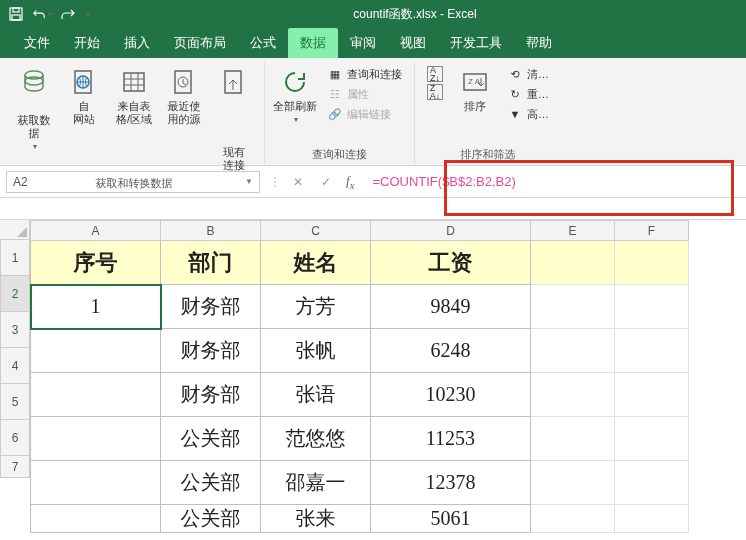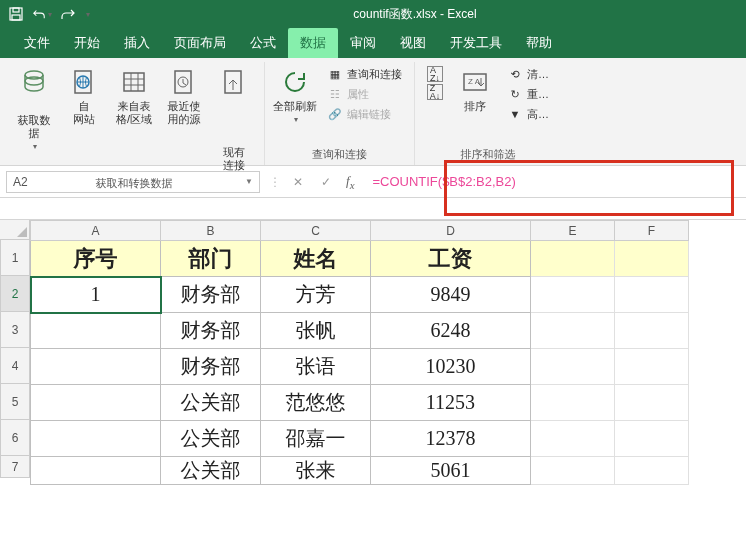--- a/index.html
+++ b/index.html
@@ -85,21 +85,21 @@
   .highlight-fx { position:absolute; border:3px solid #d7301f; pointer-events:none; }
   
   .sheet{ position:relative; }
   .corner{ position:absolute; left:0; top:0; width:30px; height:20px; background:#f3f3f3; border-right:1px solid #ccc; border-bottom:1px solid #ccc;}
   .corner::after{content:"";position:absolute;right:2px;bottom:2px;width:0;height:0;border-left:10px solid transparent;border-bottom:10px solid #bdbdbd;}
   table.grid{ border-collapse:collapse; margin-left:30px; }
   .colhdr th{ background:#f3f3f3; border:1px solid #ccc; font-weight:normal; font-size:12px; color:#555; height:20px; }
   .rowhdr{ position:absolute; left:0; top:20px; width:30px; }
   .rowhdr div{ height:36px; border:1px solid #ccc; border-top:none; background:#f3f3f3; display:flex;align-items:center;justify-content:center; font-size:12px; color:#555;}
   .rowhdr div.sel{ background:#e2e2e2; color:#217346; }
-  td{ border:1px solid #bfbfbf; height:36px; padding:0 6px; font-size:20px; font-family:"SimSun","宋体",serif; }
+  td{ border:1px solid #bfbfbf; height:44px; padding:0 6px; font-size:20px; font-family:"SimSun","宋体",serif; }
   th.colA{width:130px;} th.colB{width:100px;} th.colC{width:110px;} th.colD{width:160px;} th.colE{width:84px;} th.colF{width:74px;}
   tr.hdr-row td{ background:#ffffcc; text-align:center; font-weight:bold; font-family:"SimHei","黑体",sans-serif; font-size:22px;}
   td.center{text-align:center;}
   td.sel{ outline:2px solid #217346; outline-offset:-1px;}
   td.blank{border:1px solid #e0e0e0; background:#fff;}
 </style>
 </head>
 <body>
 
 <div class="titlebar">

